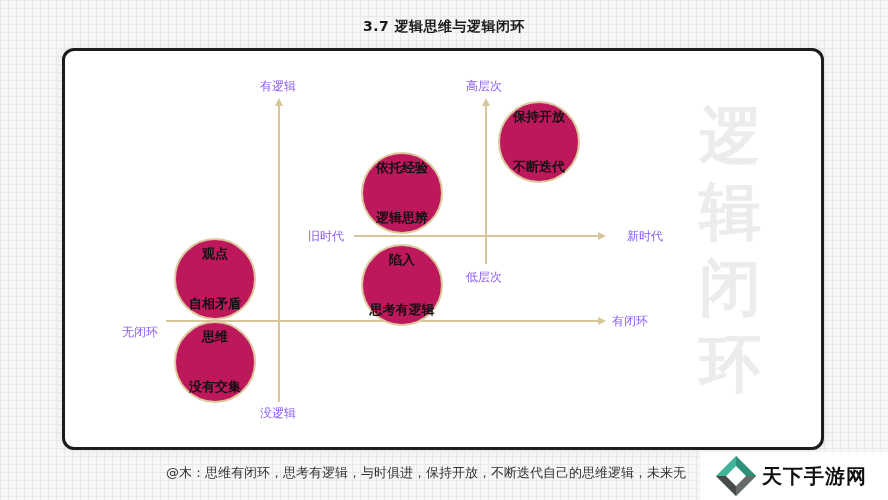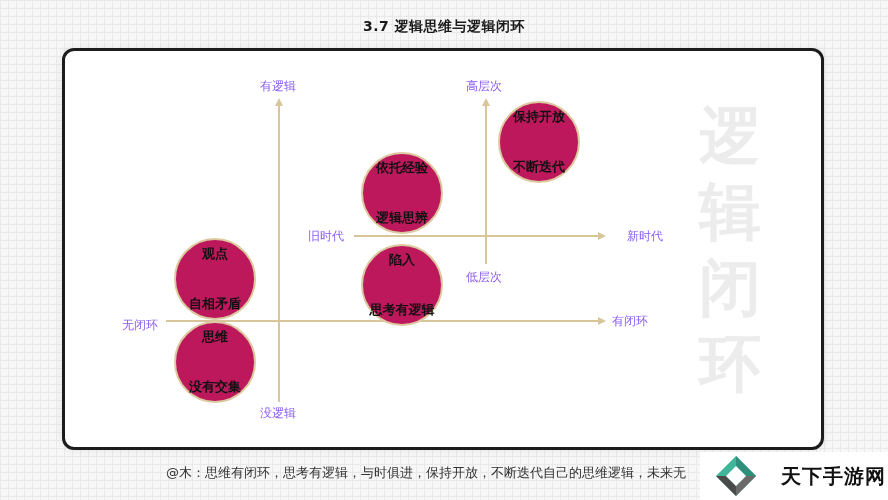--- a/index.html
+++ b/index.html
@@ -50,21 +50,21 @@
   }
   .caption {
     position: absolute; left: 166px; top: 464px; width: 520px; overflow: hidden;
     white-space: nowrap; font-size: 13px; color: #333;
   }
   .brand {
     position: absolute; left: 700px; top: 452px; width: 188px; height: 48px;
     background: #ffffff; display: flex; align-items: center;
   }
   .brand-logo { width: 44px; height: 44px; margin-left: 14px; position: relative; }
-  .brand-name { font-size: 20px; font-weight: bold; color: #111; margin-left: 23px; letter-spacing: 1px; }
+  .brand-name { font-size: 20px; font-weight: bold; color: #111; margin-left: 4px; letter-spacing: 1px; }
 </style>
 </head>
 <body>
 
 <div class="title">3.7   逻辑思维与逻辑闭环</div>
 
 <div class="card"></div>
 
 <div class="watermark">
   <span>逻</span>
@@ -73,21 +73,21 @@
   <span>环</span>
 </div>
 
 <div class="line-v" style="left:278px; top:104px; height:298px;"></div>
 <div class="arrow-up" style="left:275px; top:98px;"></div>
 <div class="axis-label" style="left:260px; top:78px;">有逻辑</div>
 <div class="axis-label" style="left:260px; top:405px;">没逻辑</div>
 
 <div class="line-h" style="left:166px; top:320px; width:432px;"></div>
 <div class="arrow-right" style="left:598px; top:317px;"></div>
-<div class="axis-label" style="left:122px; top:317px;">无闭环</div>
+<div class="axis-label" style="left:122px; top:324px;">无闭环</div>
 <div class="axis-label" style="left:612px; top:313px;">有闭环</div>
 
 <div class="line-h" style="left:354px; top:235px; width:244px;"></div>
 <div class="arrow-right" style="left:598px; top:232px;"></div>
 <div class="axis-label" style="left:308px; top:228px;">旧时代</div>
 <div class="axis-label" style="left:612px; top:228px;margin-left:15px;">新时代</div>
 
 <div class="line-v" style="left:485px; top:104px; height:160px;"></div>
 <div class="arrow-up" style="left:482px; top:98px;"></div>
 <div class="axis-label" style="left:466px; top:78px;">高层次</div>

